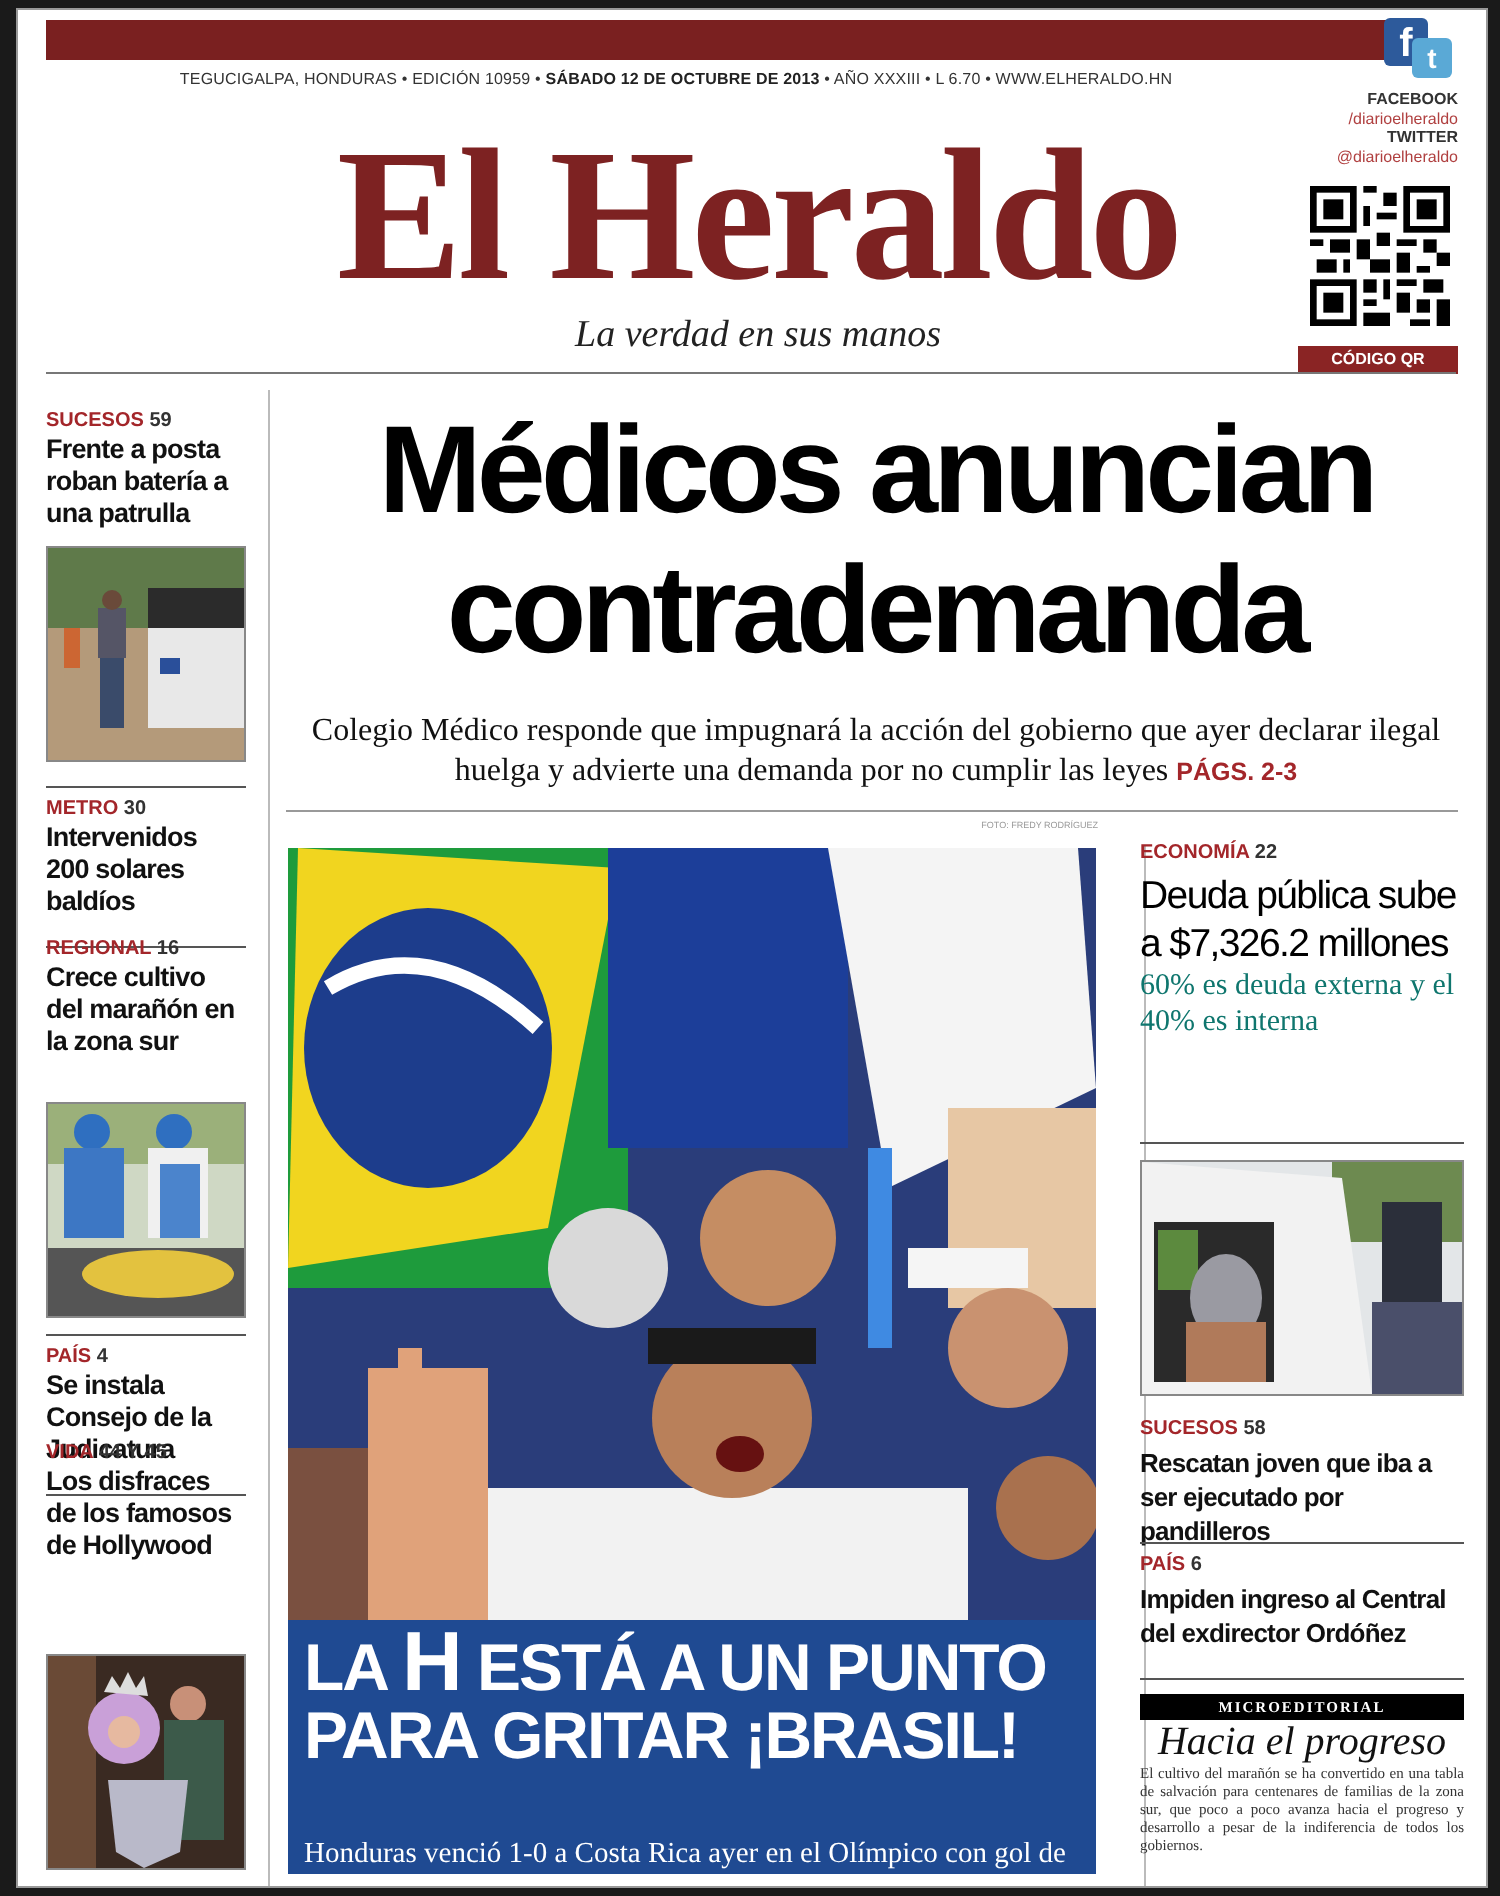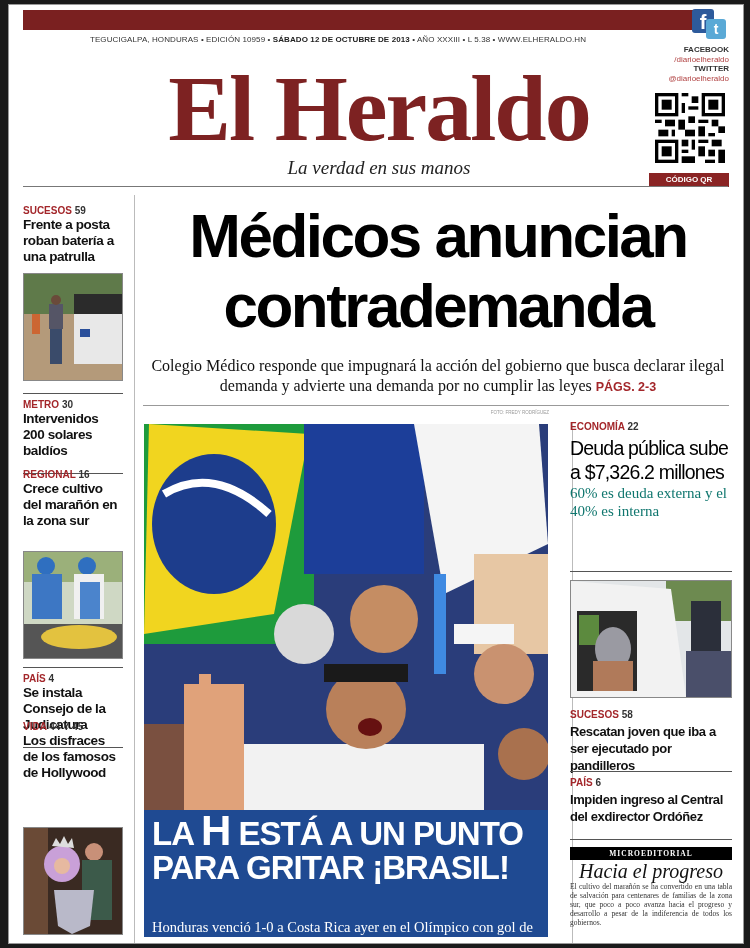--- a/index.html
+++ b/index.html
@@ -47,21 +47,21 @@
   .micro-bar { background:#000; color:#fff; font-family:"Liberation Serif", serif; font-weight:bold; font-size:7.5px; text-align:center; letter-spacing:1px; height:13px; line-height:13px; width:162px; }
   .micro-title { font-family:"Liberation Serif", serif; font-style:italic; font-size:20px; text-align:center; line-height:22px; color:#111; }
   .micro-body { font-family:"Liberation Serif", serif; font-size:7.5px; line-height:9px; color:#333; text-align:justify; }
 </style>
 </head>
 <body>
 
 <div class="page">
 
   <div class="abs topbar"></div>
-  <div class="abs dateline"><span>TEGUCIGALPA, HONDURAS • EDICIÓN 10959 • </span><b>SÁBADO 12 DE OCTUBRE DE 2013</b><span> • AÑO XXXIII • L 5.38 • WWW.ELHERALDO.HN</span></div>
+  <div class="abs dateline"><span>TEGUCIGALPA, HONDURAS • EDICIÓN 10959 • </span><b>SÁBADO 12 DE OCTUBRE DE 2013</b><span> • AÑO XXXIII • L 6.70 • WWW.ELHERALDO.HN</span></div>
 
   <div class="abs social-icon">
     <div class="fb">f</div>
     <div class="tw">t</div>
   </div>
   <div class="abs social-text">
     <div class="lbl">FACEBOOK</div>
     <div class="handle">/diarioelheraldo</div>
     <div class="lbl">TWITTER</div>
     <div class="handle">@diarioelheraldo</div>
@@ -173,21 +173,21 @@
     <polygon points="28,18 32,10 36,16 40,8 44,16 48,10 50,20" fill="#ddd"></polygon>
     <circle cx="70" cy="24" r="9" fill="#c89078"></circle>
     <rect x="58" y="32" width="30" height="60" fill="#3c5a4a"></rect>
     <polygon points="30,62 70,62 66,98 48,106 34,98" fill="#b9b9c9"></polygon>
   </svg>
 
   <div class="abs headline">
     <div>Médicos anuncian</div>
     <div>contrademanda</div>
   </div>
-  <div class="abs deck"><span>Colegio Médico responde que impugnará la acción del gobierno que busca declarar ilegal demanda y advierte una demanda por no cumplir las leyes </span><span class="pags">PÁGS. 2-3</span></div>
+  <div class="abs deck"><span>Colegio Médico responde que impugnará la acción del gobierno que ayer declarar ilegal huelga y advierte una demanda por no cumplir las leyes </span><span class="pags">PÁGS. 2-3</span></div>
   <div class="abs rule-mid"></div>
   <div class="abs credit">FOTO: FREDY RODRÍGUEZ</div>
 
   <svg class="abs mainphoto" viewBox="0 0 404 386">
     <rect width="404" height="386" fill="#2a3d7a"></rect>
     <rect x="0" y="0" width="170" height="220" fill="#1e9b3c"></rect>
     <polygon points="5,0 165,10 130,190 0,210" fill="#f1d51f"></polygon>
     <ellipse cx="70" cy="100" rx="62" ry="70" fill="#1d3d8c"></ellipse>
     <path d="M20,70 Q70,40 125,90" stroke="#fff" stroke-width="8" fill="none"></path>
     <rect x="160" y="0" width="120" height="150" fill="#1c3e99"></rect>

